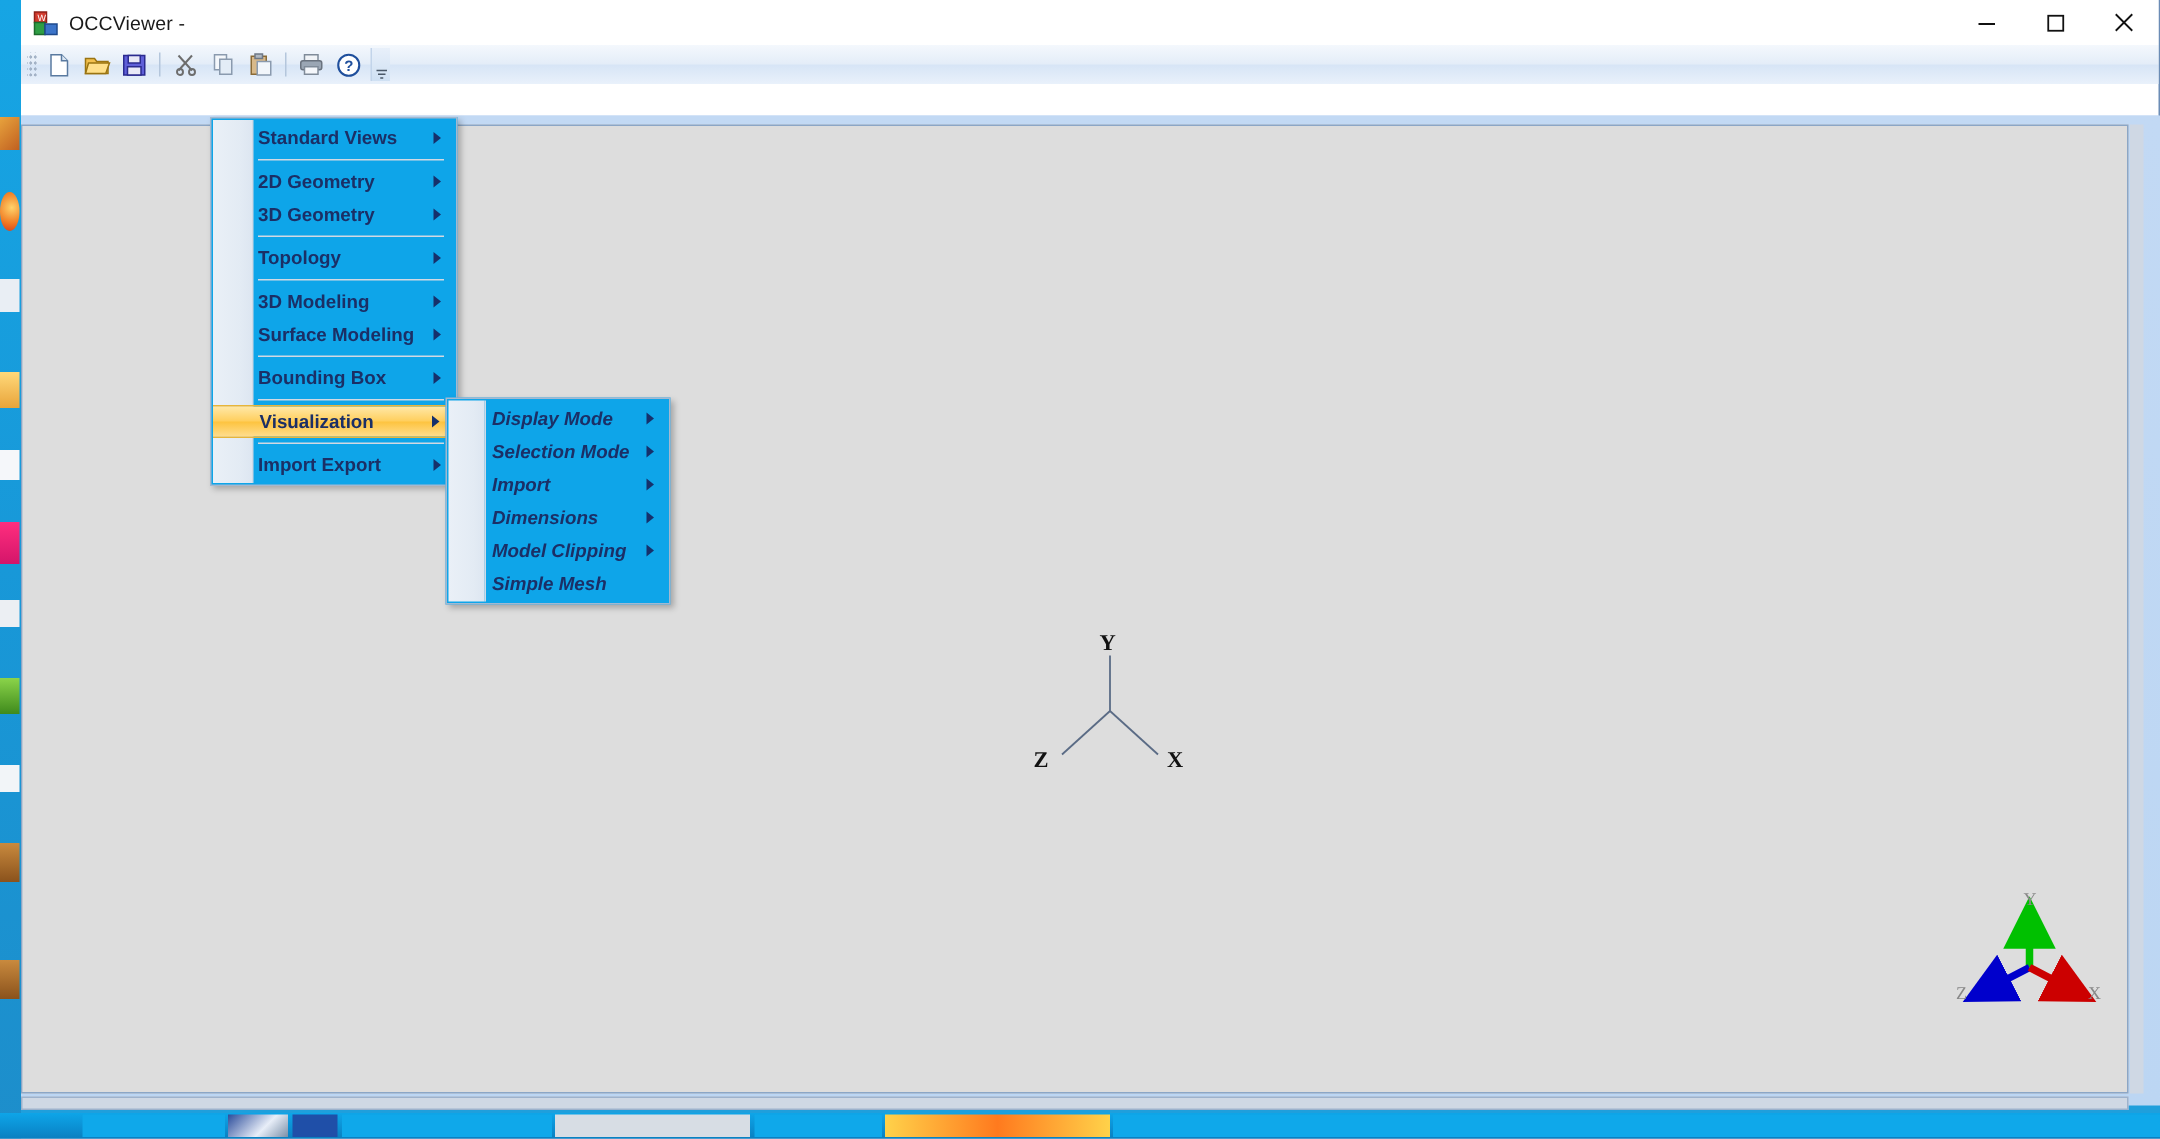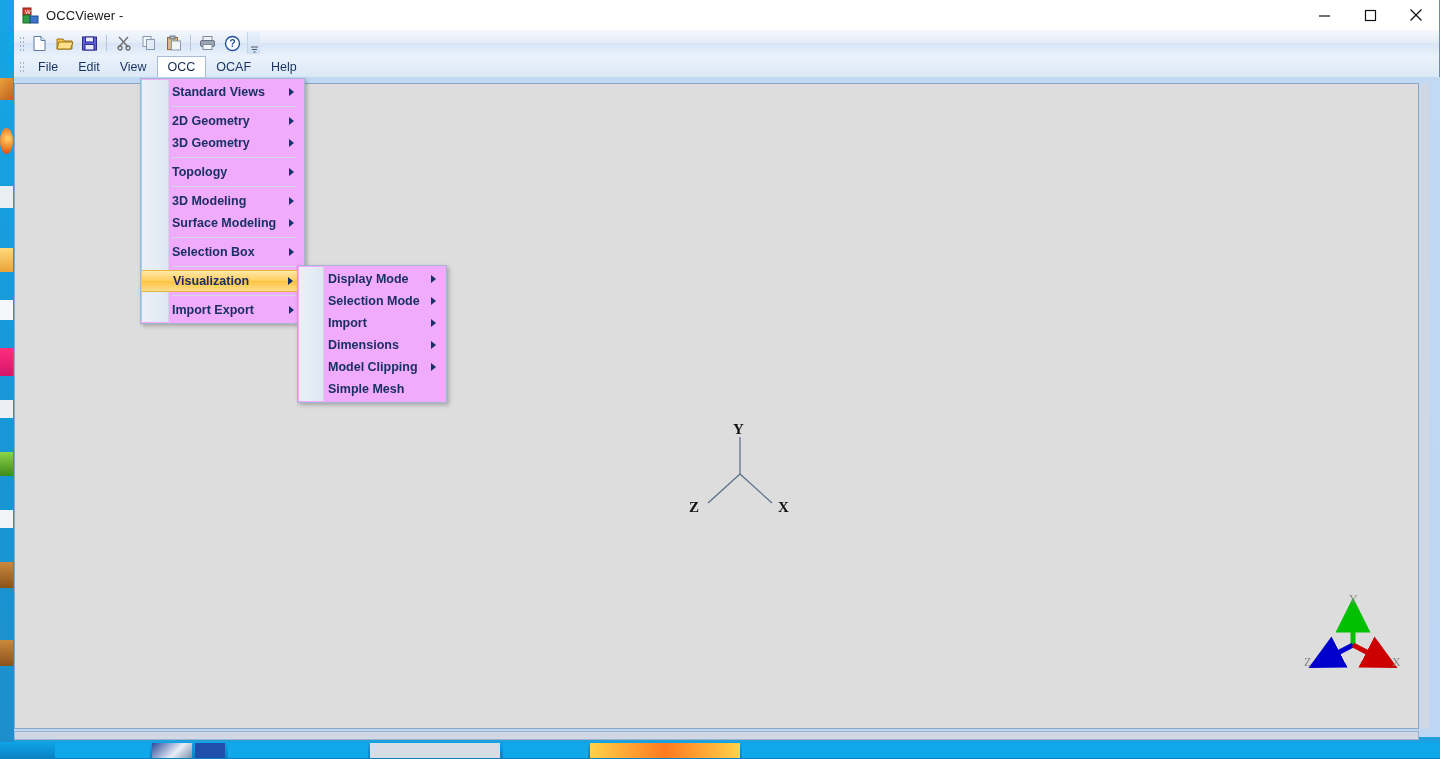--- a/index.html
+++ b/index.html
@@ -129,21 +129,21 @@
   
   #watermark{
     position:absolute;right:8px;bottom:1px;
     font-size:11.5px;color:#b9c4d2;opacity:.85;letter-spacing:.3px;
     font-family:"Liberation Sans",sans-serif;
   }
 
   
   .menu{
     position:absolute;
-    background:#f0abfc;
+    background:#0ea5e9;
     border:1px solid #a3b8d0;
     box-shadow:2px 2px 4px rgba(0,0,0,.25);
     padding:2px 0 2px 0;
     box-sizing:border-box;
   }
   .menu-gutter{
     position:absolute;left:1px;top:1px;bottom:1px;width:26px;
     background:linear-gradient(90deg,#eaf0f7 0%,#e3ebf4 70%,#dde6f1 100%);
     border-right:1px solid #cfd9e6;
   }
@@ -160,21 +160,21 @@
   }
   .mi.hl{
     background:linear-gradient(180deg,#ffe8a8 0%,#ffcf5e 48%,#fdc440 52%,#ffdd8e 100%);
     border-top:1px solid #e7b53a;border-bottom:1px solid #e7b53a;
     height:20px;
     margin:0 1px;
   }
   .sep{height:1px;background:#d2d9e3;margin:3px 8px 3px 31px;}
 
   #menu-occ{left:126px;top:78px;width:165px;}
-  #menu-vis{left:283px;top:265px;width:150px;}
+  #menu-vis{left:283px;top:265px;width:150px;font-style:italic;}
   #menu-vis .mi{font-weight:bold;padding-left:30px;}
   #menu-vis .menu-gutter{width:24px;}
 </style>
 </head>
 <body>
 
 <div id="desktop">
   <div id="desktop-left">
     <div class="desk-ico" style="top:78px;background:linear-gradient(135deg,#e8a33d,#c06020);"></div>
     <div class="desk-ico" style="top:128px;background:radial-gradient(circle at 60% 40%,#ffd36b,#f07a22 60%,#d23b1e);border-radius:50%;height:26px;"></div>
@@ -294,41 +294,20 @@
     </div>
 
     <div id="tb-overflow">
       <svg width="9" height="12" viewBox="0 0 9 12">
         <line x1="1" y1="3" x2="8" y2="3" stroke="#5a6personal" stroke-width="0"></line>
         <path d="M1 5h7M2 7.5h5M3.5 10h2" stroke="#4a5868" stroke-width="1.1" fill="none"></path>
       </svg>
     </div>
   </div>
 
-  <div id="menubar">
-    <div id="mb-grip"></div>
-    <div class="mbitem">
-        <span>File</span>
-      </div>
-    <div class="mbitem">
-        <span>Edit</span>
-      </div>
-    <div class="mbitem">
-        <span>View</span>
-      </div>
-    <div class="mbitem active">
-        <span>OCC</span>
-      </div>
-    <div class="mbitem">
-        <span>OCAF</span>
-      </div>
-    <div class="mbitem">
-        <span>Help</span>
-      </div>
-  </div>
 
   <div id="client">
     <div id="mdi-frame">
 
       <div id="viewport">
         <div id="vp-inner">
 
           <div id="trihedron">
             <svg width="130" height="110" viewBox="0 0 130 110">
               <line x1="65" y1="55" x2="65" y2="18" stroke="#5a6b85" stroke-width="1.2"></line>
@@ -400,21 +379,21 @@
       <span>3D Modeling</span>
       <span class="arrow"></span>
     </div>
     <div class="mi">
       <span>Surface Modeling</span>
       <span class="arrow"></span>
     </div>
     <div class="sep"></div>
 
     <div class="mi">
-      <span>Selection Box</span>
+      <span>Bounding Box</span>
       <span class="arrow"></span>
     </div>
     <div class="sep"></div>
 
     <div class="mi hl">
       <span>Visualization</span>
       <span class="arrow"></span>
     </div>
     <div class="sep"></div>
 

